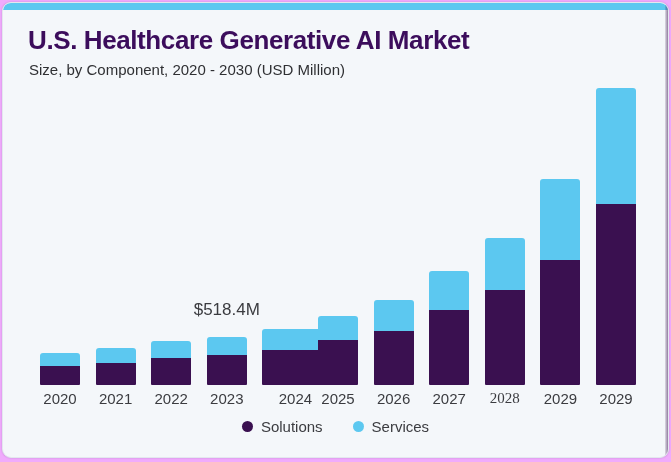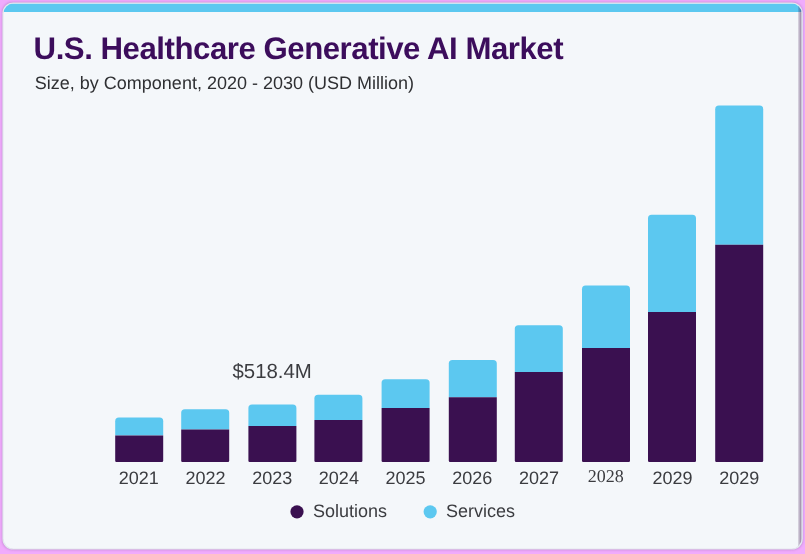--- a/index.html
+++ b/index.html
@@ -140,36 +140,41 @@
 <div id="shot">
   <div class="card">
 
     <div class="accent-bar"></div>
     <div class="edge-right"></div>
 
     <div class="title">U.S. Healthcare Generative AI Market</div>
     <div class="subtitle">Size, by Component, 2020 - 2030 (USD Million)</div>
 
     <div class="plot" id="plot-area">
+        <div class="bar-group" style="left: 37px; width: 40px; height: 31.989px;">
+          <div class="seg seg-services" style="background: rgb(92, 200, 240); top: 0px; height: 12.7919px;"></div>
+          <div class="seg seg-solutions" style="background: rgb(58, 16, 80); top: 12.7919px; height: 19.1971px;"></div>
+          <div class="x-label">2020</div>
+        </div>
         <div class="bar-group" style="left: 92.6px; width: 40px; height: 36.7929px;">
           <div class="seg seg-services" style="background: rgb(92, 200, 240); top: 0px; height: 14.3932px;"></div>
           <div class="seg seg-solutions" style="background: rgb(58, 16, 80); top: 14.3932px; height: 22.3997px;"></div>
           <div class="x-label">2021</div>
         </div>
         <div class="bar-group" style="left: 148.2px; width: 40px; height: 43.9942px;">
           <div class="seg seg-services" style="background: rgb(92, 200, 240); top: 0px; height: 16.7905px;"></div>
           <div class="seg seg-solutions" style="background: rgb(58, 16, 80); top: 16.7905px; height: 27.2036px;"></div>
           <div class="x-label">2022</div>
         </div>
         <div class="bar-group" style="left: 203.8px; width: 40px; height: 47.9835px;">
           <div class="seg seg-services" style="background: rgb(92, 200, 240); top: 0px; height: 17.5773px;"></div>
           <div class="seg seg-solutions" style="background: rgb(58, 16, 80); top: 17.5773px; height: 30.4062px;"></div>
           <div class="x-label">2023</div>
         </div>
-        <div class="bar-group" style="left: 259.4px; width: 40px; height: 55.9993px;">
+        <div class="bar-group" style="left: 259.4px; width: 40px; height: 55.9993px; padding-left: 26px;">
           <div class="seg seg-services" style="background: rgb(92, 200, 240); top: 0px; height: 20.7892px;"></div>
           <div class="seg seg-solutions" style="background: rgb(58, 16, 80); top: 20.7892px; height: 35.2101px;"></div>
           <div class="x-label">2024</div>
         </div>
         <div class="bar-group" style="left: 315px; width: 40px; height: 68.819px;">
           <div class="seg seg-services" style="background: rgb(92, 200, 240); top: 0px; height: 23.9918px;"></div>
           <div class="seg seg-solutions" style="background: rgb(58, 16, 80); top: 23.9918px; height: 44.8272px;"></div>
           <div class="x-label">2025</div>
         </div>
         <div class="bar-group" style="left: 370.6px; width: 40px; height: 84.9523px;">

